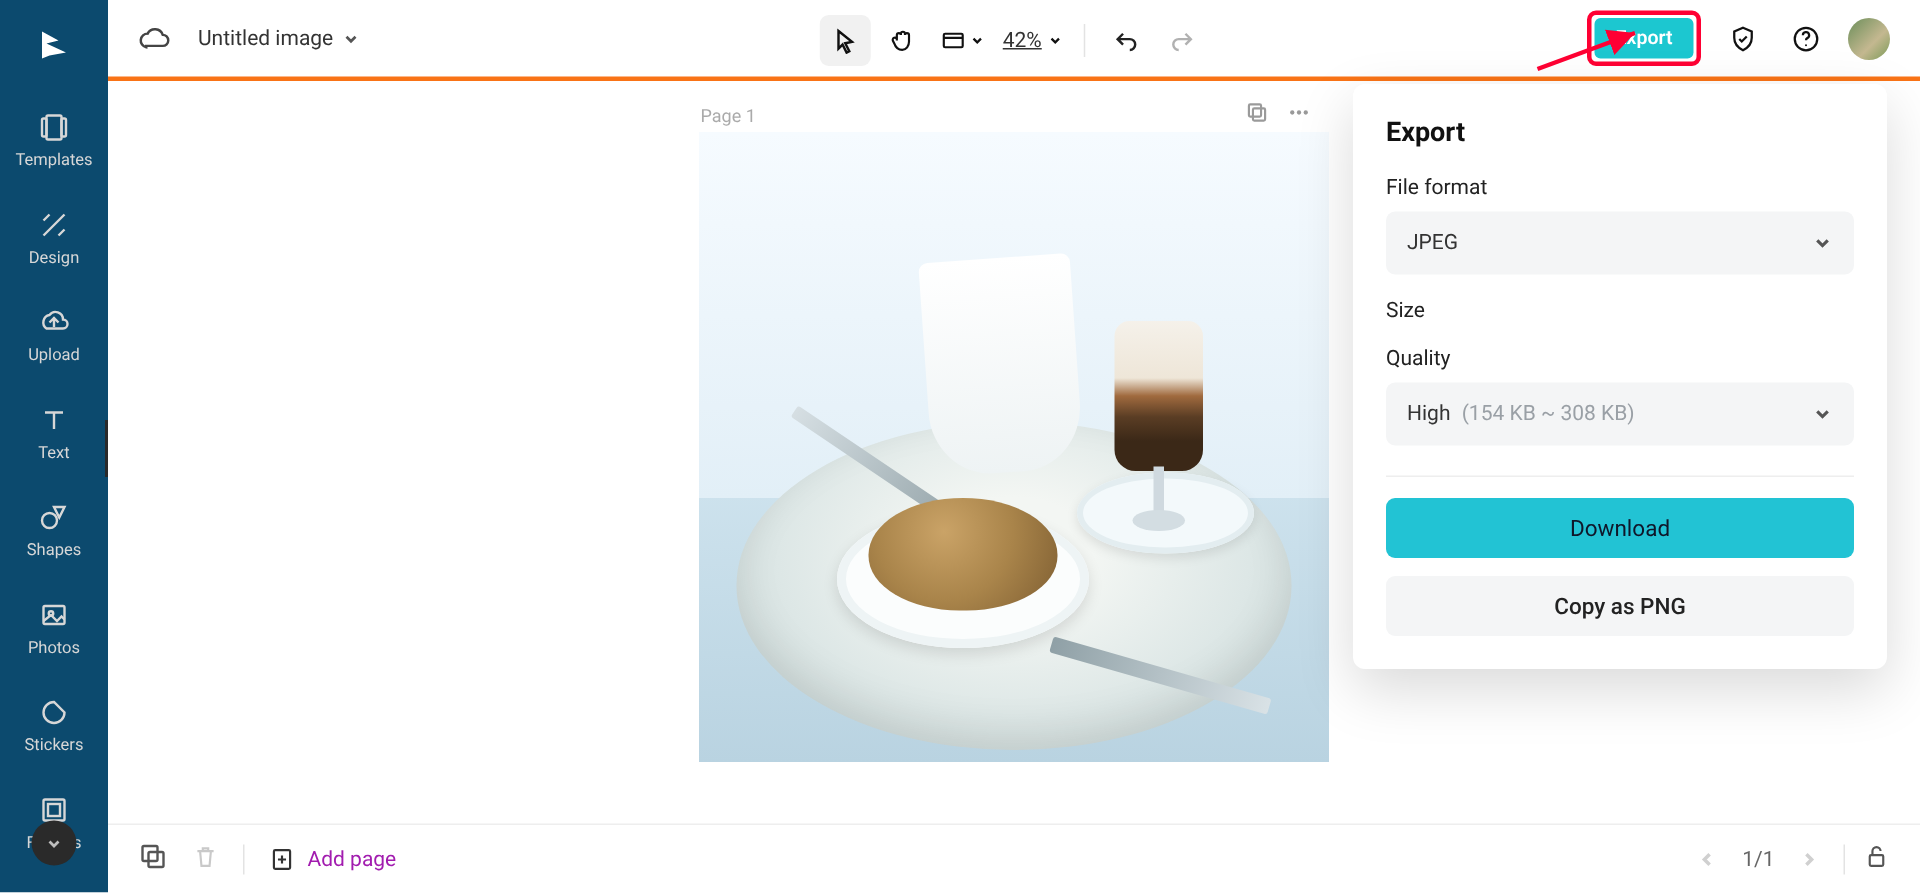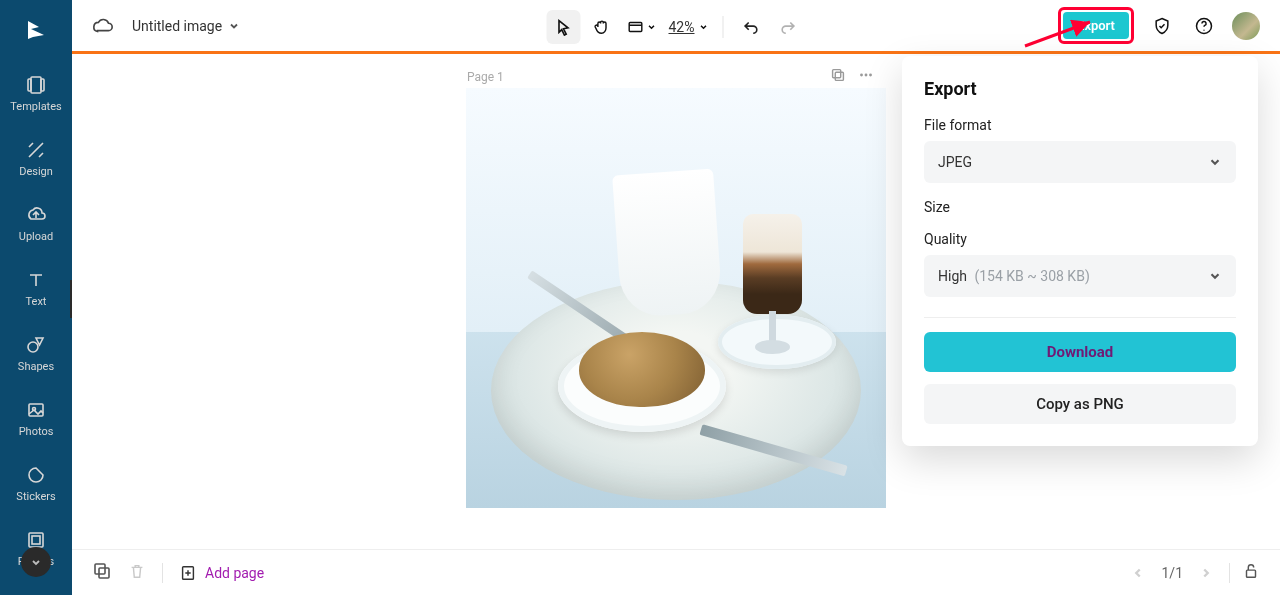--- a/index.html
+++ b/index.html
@@ -51,21 +51,21 @@
   .photo-knife{position:absolute;left:56%;top:80%;width:36%;height:2.6%;background:linear-gradient(90deg,#8fa0a6,#d9e2e6);border-radius:2px;transform:rotate(16deg);transform-origin:left center;}
   .photo-fork{position:absolute;left:10%;top:60%;width:30%;height:2.2%;background:linear-gradient(90deg,#d6dfe3,#98a7ac);border-radius:2px;transform:rotate(34deg);transform-origin:right center;}
 
   
   .export-panel { position:absolute; right:22px; top:56px; width:356px; background:#fff; border-radius:8px; box-shadow: 0 14px 38px rgba(0,0,0,.15); padding: 22px 22px 22px; }
   .export-title { font-size:18px; font-weight:700; color:#111; margin-bottom:18px;}
   .field-label { font-size:14px; color:#222; margin: 16px 0 8px;}
   .select { background:#f4f5f6; border-radius:6px; height:42px; display:flex; align-items:center; justify-content:space-between; padding: 0 14px; font-size:14px; color:#333; cursor:pointer;}
   .select .hint { color:#9aa0a6; margin-left:4px;}
   .panel-divider { height:1px; background:#eee; margin:20px 0 14px;}
-  .download-btn { width:100%; height:40px; border:none; border-radius:6px; background:#22c3d4; color:#701a75; font-weight:700; font-size:15px; cursor:pointer; }
+  .download-btn { width:100%; height:40px; border:none; border-radius:6px; background:#22c3d4; color:#0f172a; font-weight:400; font-size:15px; cursor:pointer; }
   .copy-btn { width:100%; height:40px; border:none; border-radius:6px; background:#f4f5f6; color:#222; font-weight:500; font-size:15px; cursor:pointer; margin-top:12px;}
 
   
   .arrow-anno { position:absolute; left:1020px; top:12px; width:100px; height:40px; pointer-events:none;}
 
   
   .bottombar { position:absolute; left:72px; right:0; bottom:0; height:46px; border-top:1px solid #eee; background:#fff; display:flex; align-items:center; padding:0 20px;}
   .bb-left { display:flex; align-items:center; gap:16px; color:#666;}
   .bb-addpage { display:flex; align-items:center; gap:8px; cursor:pointer; color:#a21caf; font-size:14px;}
   .bb-sep { width:1px; height:20px; background:#e3e3e3;}

